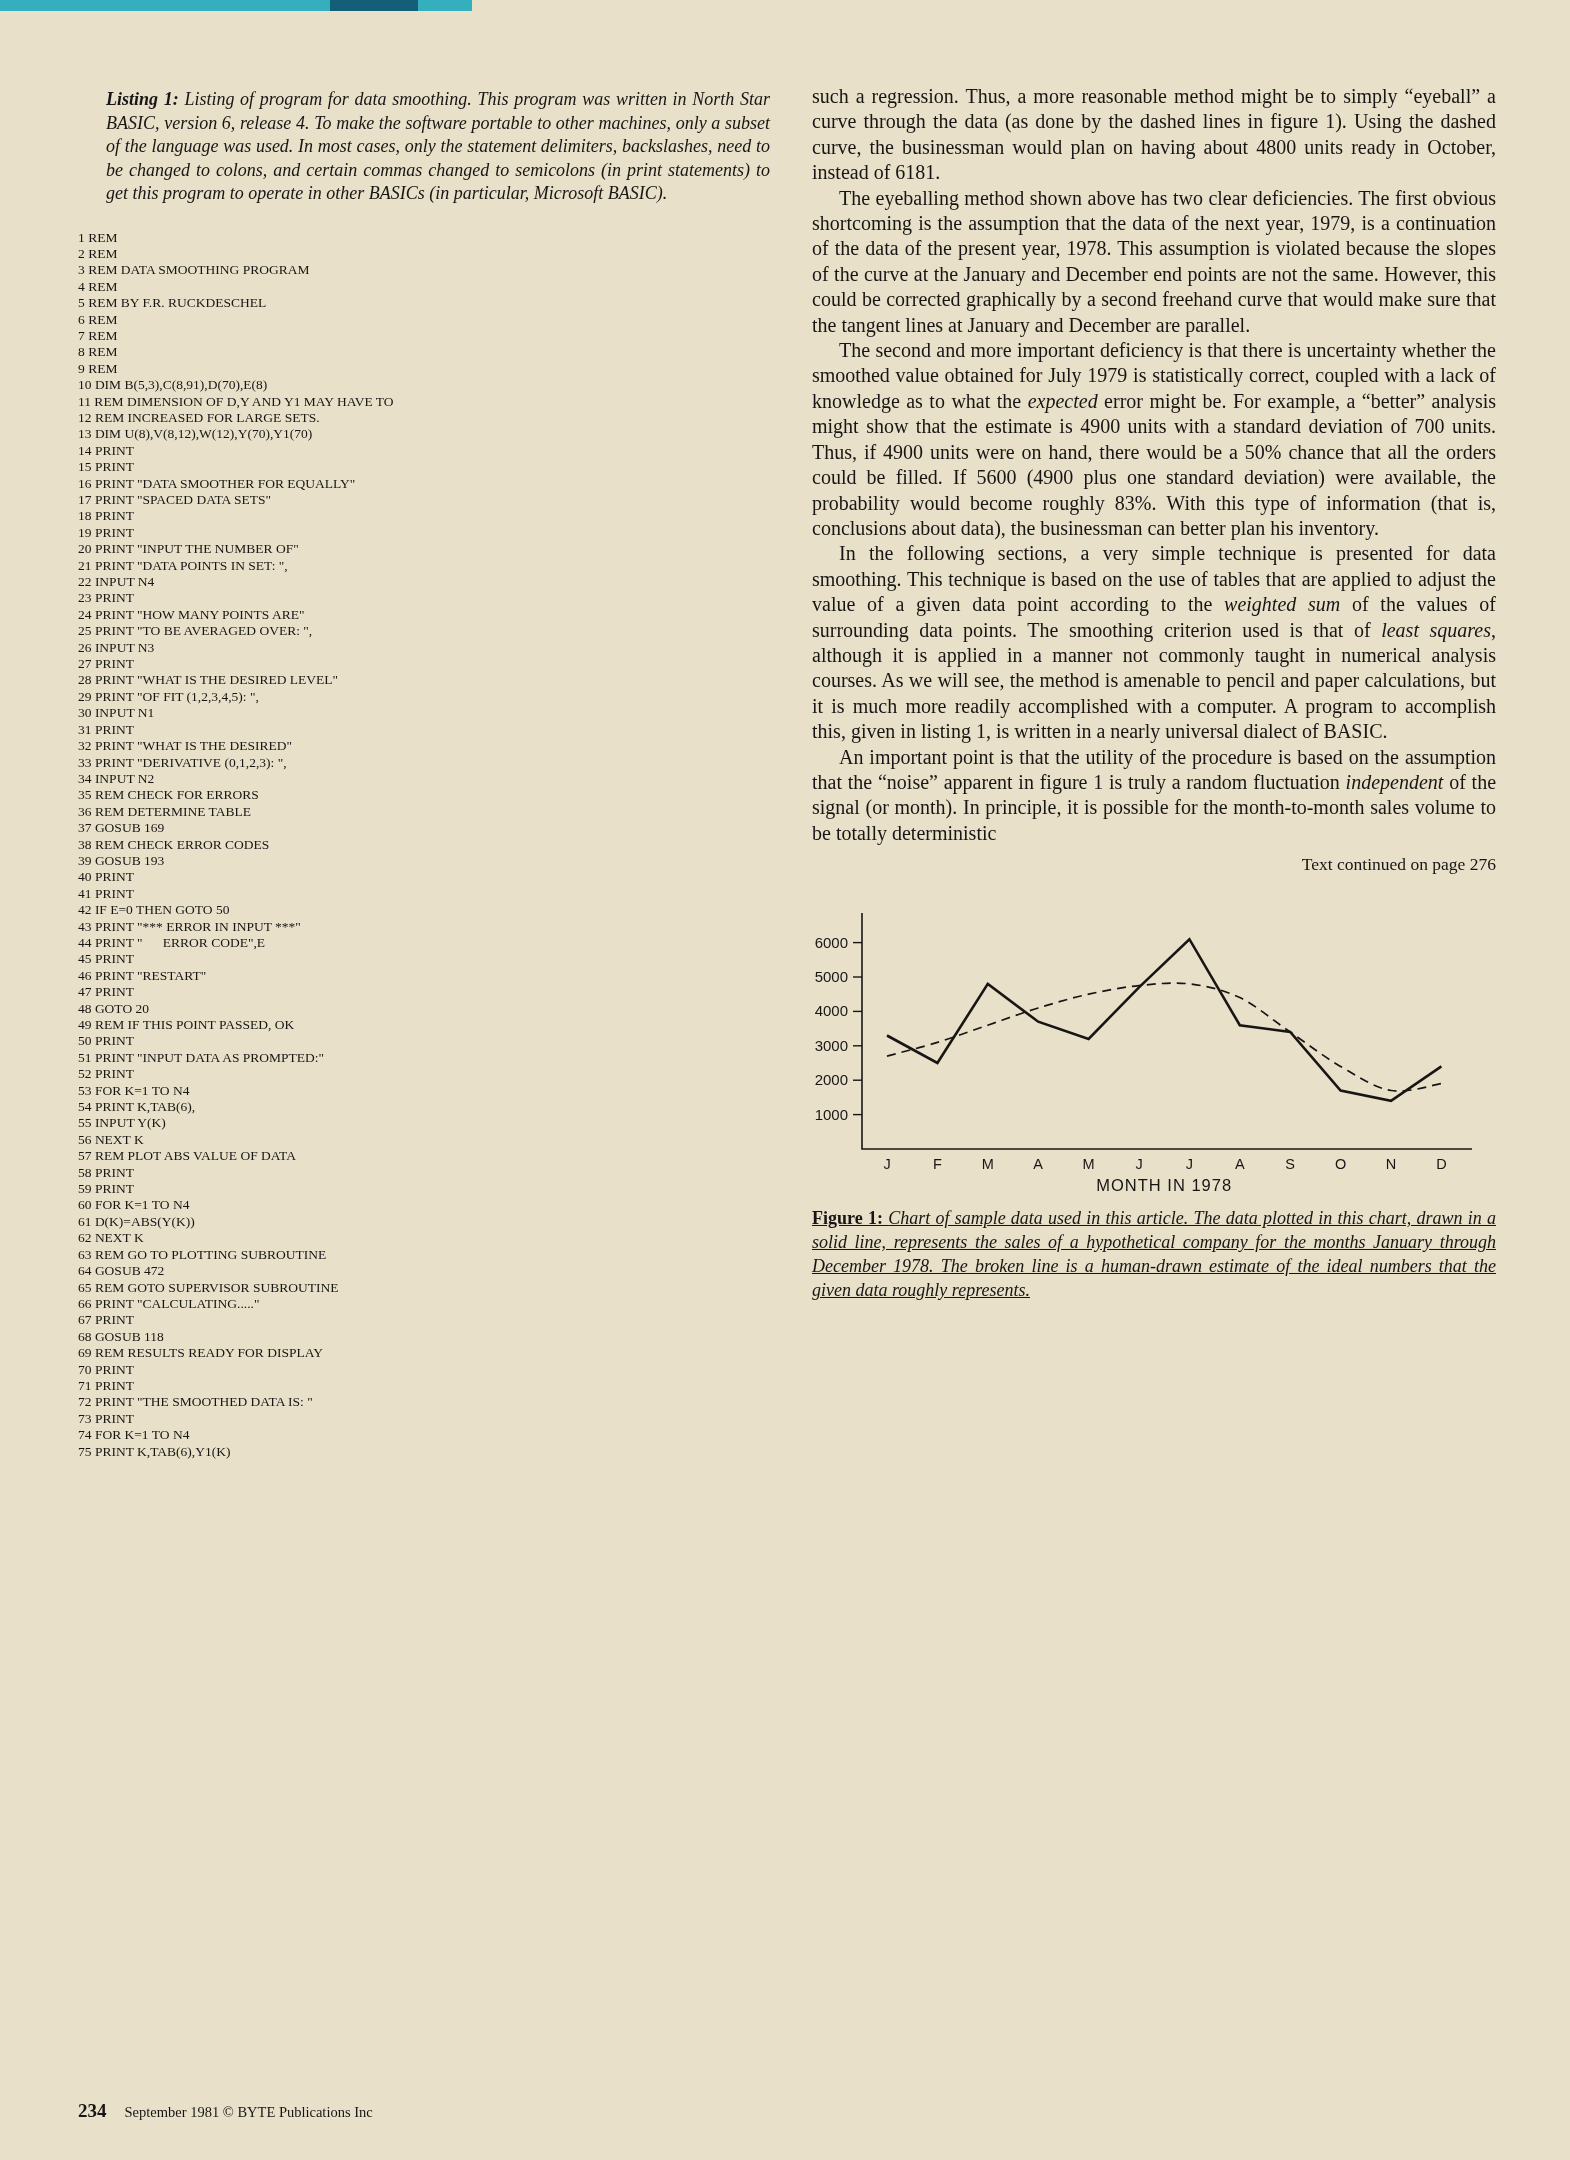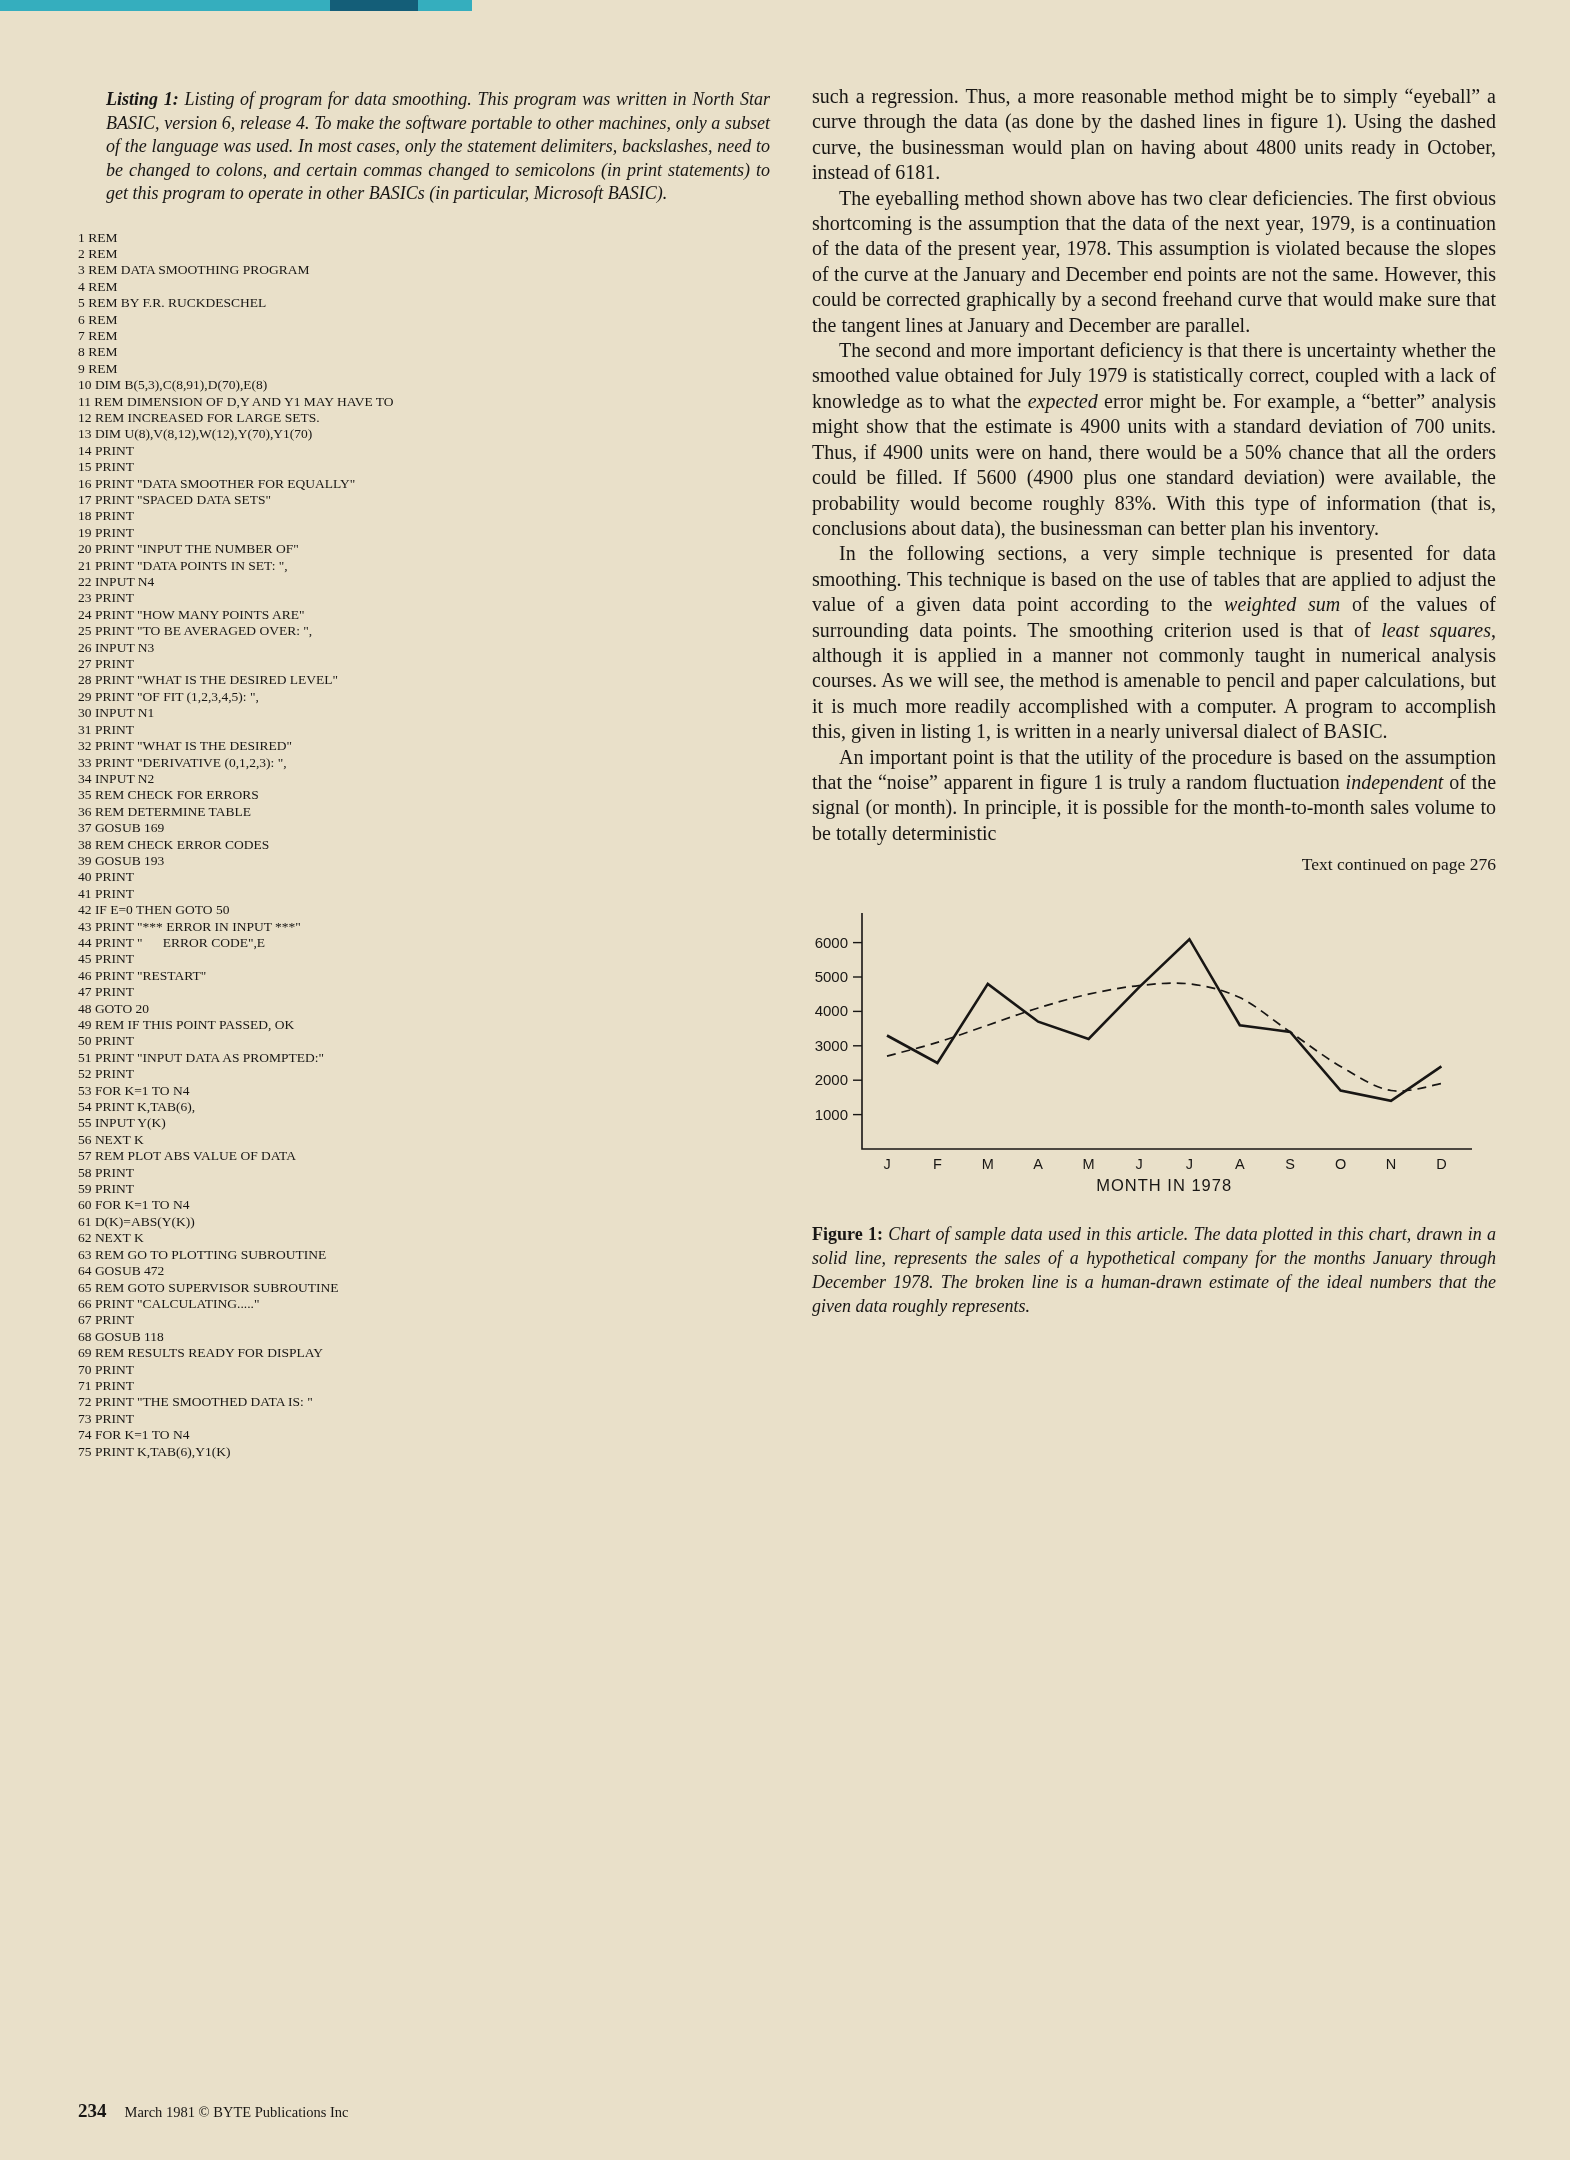--- a/index.html
+++ b/index.html
@@ -24,21 +24,21 @@
   }
   .continued-note { text-align:right; font-size:17.5px; margin-top:8px; }
 
   .right-col { position:absolute; left:812px; top:84px; width:684px; }
   .body-para { font-size:20px; line-height:25.4px; text-align:justify; }
   .body-para.indent { text-indent:27px; }
 
   .figure { margin-top:28px; }
   .figure-chart { width:665px; }
   .figure-chart svg text { font-family:"Liberation Sans", sans-serif; }
-  .figure-caption { margin-top:20px; font-size:18px; line-height:24px; text-align:justify; }
+  .figure-caption { margin-top:4px; font-size:18px; line-height:24px; text-align:justify;text-decoration:underline; }
 
   .footer { position:absolute; left:78px; top:2100px; }
   .page-number { font-weight:bold; font-size:19px; }
   .credit { font-size:14.5px; margin-left:18px; }
 </style>
 </head>
 <body>
 
 <div class="scan-artifact">
   <div class="scan-artifact-dark"></div>
@@ -162,14 +162,14 @@
           <text x="629.4" y="266" text-anchor="middle" font-size="14.5" fill="#181614">D</text>
           <polyline points="75.0,132.5 125.4,160.0 175.8,80.9 226.2,118.7 276.6,135.9 327.0,84.3 377.4,36.2 427.8,122.2 478.2,129.0 528.6,187.5 579.0,197.8 629.4,163.4" stroke="#181614" fill="none" stroke-width="2.6" stroke-linejoin="miter"></polyline>
           <path d="M 75.0 153.1 C 83.4 150.8, 108.6 144.5, 125.4 139.4 C 142.2 134.2, 159.0 127.9, 175.8 122.2 C 192.6 116.4, 209.4 110.1, 226.2 105.0 C 243.0 99.8, 259.8 94.9, 276.6 91.2 C 293.4 87.5, 310.2 84.3, 327.0 82.6 C 343.8 80.9, 360.6 78.9, 377.4 80.9 C 394.2 82.9, 411.0 86.6, 427.8 94.6 C 444.6 102.7, 461.4 117.6, 478.2 129.0 C 495.0 140.5, 511.8 153.7, 528.6 163.4 C 545.4 173.2, 562.2 184.7, 579.0 187.5 C 595.8 190.4, 621.0 181.8, 629.4 180.6" stroke="#181614" fill="none" stroke-width="1.7" stroke-dasharray="9 6"></path>
           <text x="352.2" y="288" text-anchor="middle" font-size="16.5" fill="#181614" letter-spacing="1px">MONTH IN 1978</text>
         </svg></div>
     <p class="figure-caption"><span style="font-style: normal; font-weight: bold;">Figure 1: </span><span style="font-style: italic;">Chart of sample data used in this article. The data plotted in this chart, drawn in a solid line, represents the sales of a hypothetical company for the months January through December 1978. The broken line is a human-drawn estimate of the ideal numbers that the given data roughly represents.</span></p>
   </div>
 </div>
 
 <div class="footer">
-  <span class="page-number">234</span><span class="credit">March 1981 © BYTE Publications Inc</span>
+  <span class="page-number">234</span><span class="credit">September 1981 © BYTE Publications Inc</span>
 </div>
 
 </body></html>

